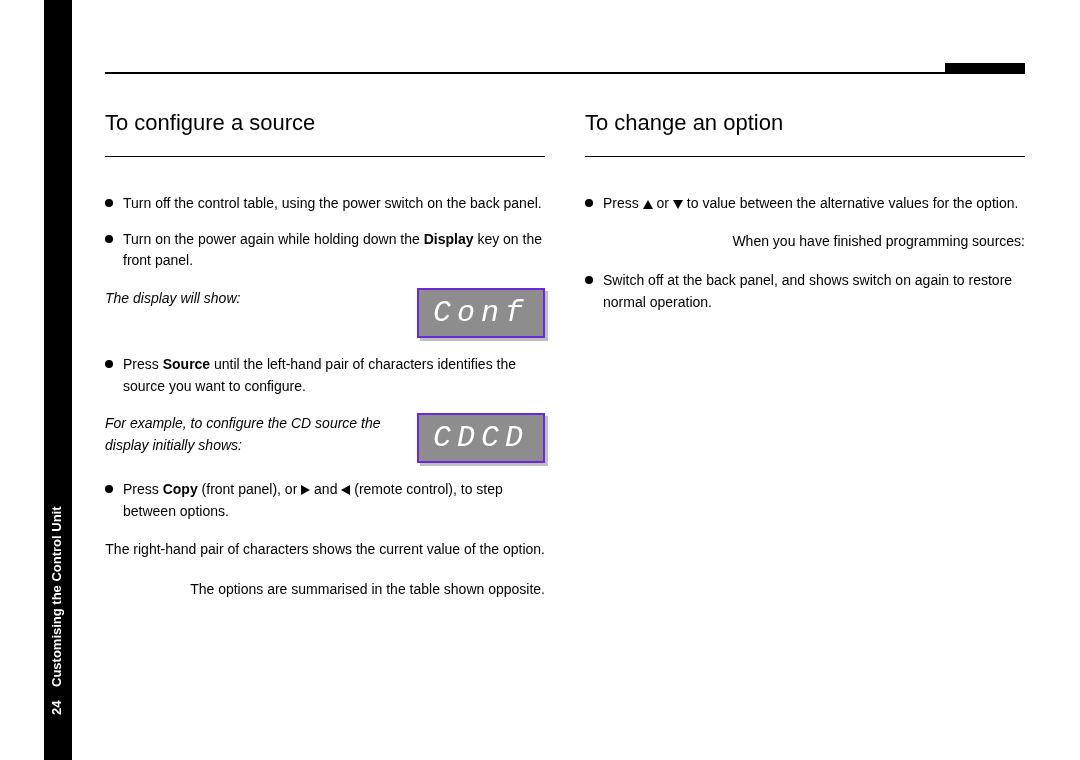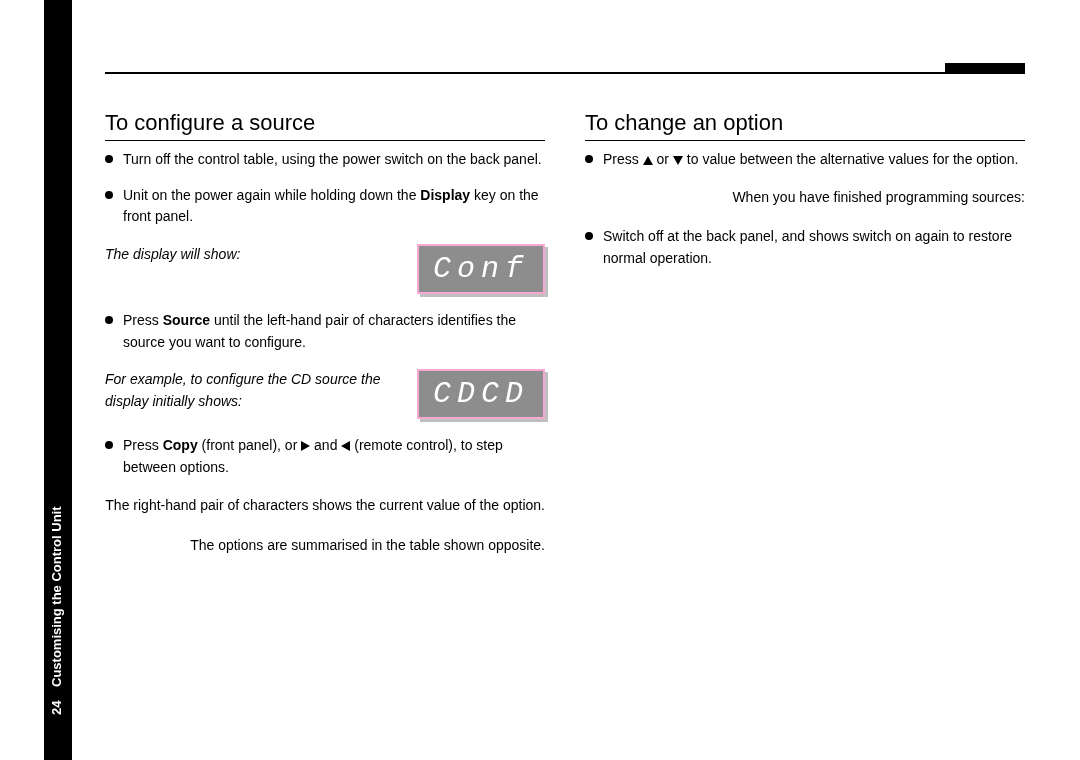--- a/index.html
+++ b/index.html
@@ -69,23 +69,23 @@
     display: flex;
     gap: 40px;
   }
   .col {
     flex: 1;
     min-width: 0;
   }
   .section-head {
     font-size: 22px;
     font-weight: normal;
-    padding-bottom: 4px;
+    padding-bottom: 20px;
     border-bottom: 1.5px solid #000;
-    margin-bottom: 8px;
+    margin-bottom: 36px;
   }
   .row {
     display: flex;
     align-items: flex-start;
     gap: 18px;
     margin-bottom: 16px;
     font-style: italic;
   }
   .row .text { flex: 1; }
   p, li {
@@ -108,21 +108,21 @@
     top: 6px;
     width: 8px;
     height: 8px;
     border-radius: 50%;
     background: #000;
   }
   .para { margin-bottom: 18px; text-align: right; }
   .lcd {
     flex: 0 0 auto;
     background: #8d8d8d;
-    border: 2px solid #f9a8d4;
+    border: 2px solid #6d28d9;
     box-shadow: 3px 3px 0 #bfbfbf;
     padding: 6px 14px;
     font-family: "Courier New", monospace;
     font-size: 30px;
     letter-spacing: 6px;
     color: #fff;
     white-space: pre;
   }
   .tri {
     display: inline-block;
@@ -148,21 +148,21 @@
 <div class="top-tab"></div>
 
 <div class="content">
 
   <div class="col">
     <h2 class="section-head">To configure a source</h2>
 
     <ul>
       <li>Turn off the control table, using the power switch on the back panel.</li>
       <li>
-        <span>Unit on the power again while holding down the </span><strong>Display</strong><span> key on the front panel.</span>
+        <span>Turn on the power again while holding down the </span><strong>Display</strong><span> key on the front panel.</span>
       </li>
     </ul>
 
     <div class="row">
       <p class="text">The display will show:</p>
       <div class="lcd">Conf</div>
     </div>
 
     <ul>
       <li>

